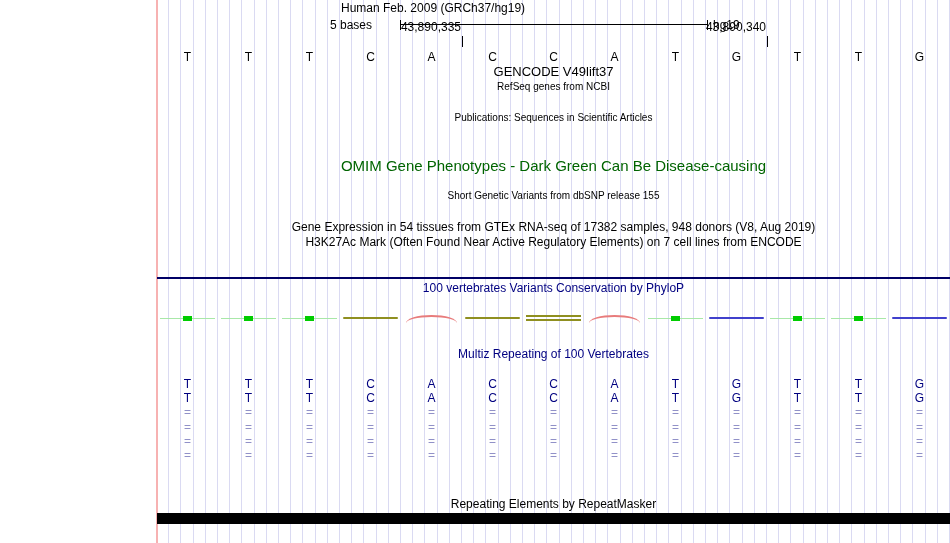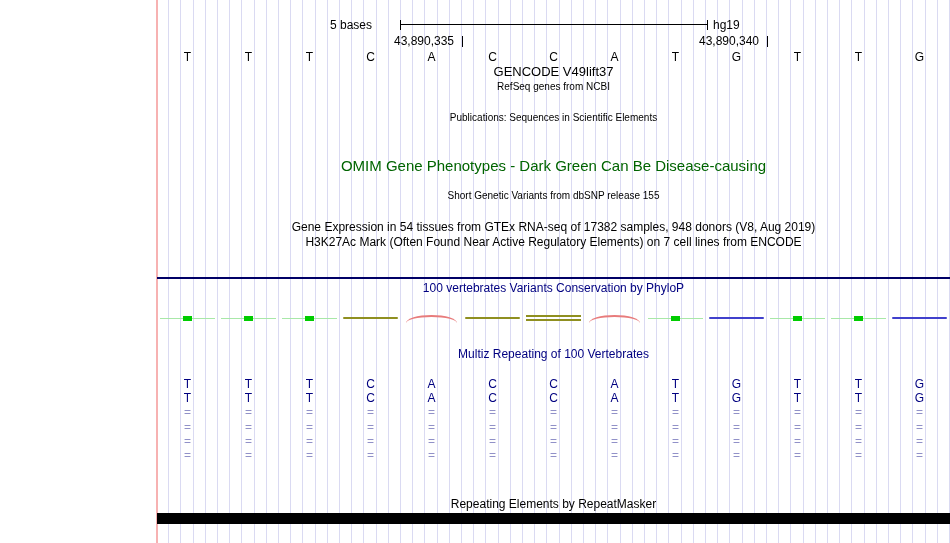--- a/index.html
+++ b/index.html
@@ -9,21 +9,21 @@
     background:repeating-linear-gradient(to right,transparent 0px,transparent 11.2px,#DADAF2 11.2px,#DADAF2 12.2px);}
   #separator{position:absolute;left:156px;top:0;width:2px;height:543px;background:#F7B2B2;}
   .center-title{position:absolute;left:157px;width:793px;text-align:center;white-space:nowrap;line-height:14px;}
   .seq-cell,.align-cell{position:absolute;width:61px;text-align:center;line-height:14px;font-size:12px;}
   #header-line{position:absolute;left:341px;top:1px;display:flex;gap:18px;white-space:nowrap;line-height:14px;}
   #scale-value{position:absolute;left:330px;top:18px;width:66px;text-align:left;line-height:14px;}
   #scalebar{position:absolute;left:400px;top:20px;width:306px;height:10px;
     border-left:1px solid #000;border-right:1px solid #000;}
   #scalebar::after{content:"";position:absolute;left:0;right:0;top:4px;height:1px;background:#000;}
   #assembly-tag{position:absolute;left:713px;top:18px;line-height:14px;}
-  .coord-text{position:absolute;width:74px;text-align:center;top:35px;line-height:13px;}
+  .coord-text{position:absolute;width:74px;text-align:right;top:21px;line-height:13px;}
   .coord-tick{position:absolute;top:36px;width:1px;height:11px;background:#000;}
   #cons-topline{position:absolute;left:157px;top:277px;width:793px;height:2px;background:#000066;}
   #repeat-bar{position:absolute;left:157px;top:513px;width:793px;height:11px;background:#000;}
   .cons-wrap{position:absolute;top:314px;width:55px;height:10px;}
   .cons-line-light{position:absolute;left:0;right:0;top:4px;height:1px;background:#A8E8A8;}
   .cons-box{position:absolute;left:23px;top:2px;width:9px;height:5px;background:#00CC00;}
   .cons-olive{position:absolute;left:0;right:0;top:3px;height:2px;background:#8F8F20;border-radius:2px;}
   .cons-olive2a{position:absolute;left:0;right:0;top:1px;height:2px;background:#8F8F20;}
   .cons-olive2b{position:absolute;left:0;right:0;top:5px;height:2px;background:#8F8F20;}
   .cons-red{position:absolute;left:2px;right:2px;top:1px;height:6px;border-top:2px solid #E87C7C;
@@ -32,20 +32,21 @@
 </style>
 </head>
 <body>
 
 <div id="canvas">
 
   <div id="gridlines"></div>
   <div id="separator"></div>
 
   <div id="header-line">
+    <span>Human Feb. 2009 (GRCh37/hg19)</span>
   </div>
 
   <span id="scale-value">5 bases</span>
   <div id="scalebar"></div>
   <span id="assembly-tag">hg19</span>
 
   <span class="coord-text" style="left:387px;">43,890,335</span>
   <div class="coord-tick" style="left:462px;"></div>
   <span class="coord-text" style="left:692px;">43,890,340</span>
   <div class="coord-tick" style="left:767px;"></div>
@@ -74,21 +75,21 @@
       <div style="position: absolute; left: 0px; top: 420px; width: 152px; text-align: right; white-space: nowrap; line-height: 14px; color: rgb(0, 0, 128);"></div>
       <div style="position: absolute; left: 0px; top: 434px; width: 152px; text-align: right; white-space: nowrap; line-height: 14px; color: rgb(0, 100, 0);"></div>
       <div style="position: absolute; left: 0px; top: 448px; width: 152px; text-align: right; white-space: nowrap; line-height: 14px; color: rgb(0, 100, 0);"></div>
       <div style="position: absolute; left: 0px; top: 463px; width: 152px; text-align: right; white-space: nowrap; line-height: 14px; color: rgb(0, 0, 128);"></div>
       <div style="position: absolute; left: 0px; top: 477px; width: 152px; text-align: right; white-space: nowrap; line-height: 14px; color: rgb(0, 100, 0);"></div>
       <div style="position: absolute; left: 0px; top: 512px; width: 152px; text-align: right; white-space: nowrap; line-height: 14px; color: rgb(0, 0, 0);"></div>
     </div>
   <div id="center-titles">
       <div class="center-title" style="top: 65px; font-size: 13px; color: rgb(0, 0, 0);">GENCODE V49lift37</div>
       <div class="center-title" style="top: 80px; font-size: 10px; color: rgb(0, 0, 0);">RefSeq genes from NCBI</div>
-      <div class="center-title" style="top: 111px; font-size: 10px; color: rgb(0, 0, 0);">Publications: Sequences in Scientific Elements</div>
+      <div class="center-title" style="top: 111px; font-size: 10px; color: rgb(0, 0, 0);">Publications: Sequences in Scientific Articles</div>
       <div class="center-title" style="top: 159px; font-size: 15px; color: rgb(0, 100, 0);">OMIM Gene Phenotypes - Dark Green Can Be Disease-causing</div>
       <div class="center-title" style="top: 189px; font-size: 10px; color: rgb(0, 0, 0);">Short Genetic Variants from dbSNP release 155</div>
       <div class="center-title" style="top: 220px; font-size: 12px; color: rgb(0, 0, 0);">Gene Expression in 54 tissues from GTEx RNA-seq of 17382 samples, 948 donors (V8, Aug 2019)</div>
       <div class="center-title" style="top: 235px; font-size: 12px; color: rgb(0, 0, 0);">H3K27Ac Mark (Often Found Near Active Regulatory Elements) on 7 cell lines from ENCODE</div>
       <div class="center-title" style="top: 281px; font-size: 12px; color: rgb(0, 0, 128);">100 vertebrates Variants Conservation by PhyloP</div>
       <div class="center-title" style="top: 347px; font-size: 12px; color: rgb(0, 0, 128);">Multiz Repeating of 100 Vertebrates</div>
       <div class="center-title" style="top: 497px; font-size: 12px; color: rgb(0, 0, 0);">Repeating Elements by RepeatMasker</div>
     </div>
   <div id="sequence-row">
       <div class="seq-cell" style="left: 157px; top: 50px;">T</div>

